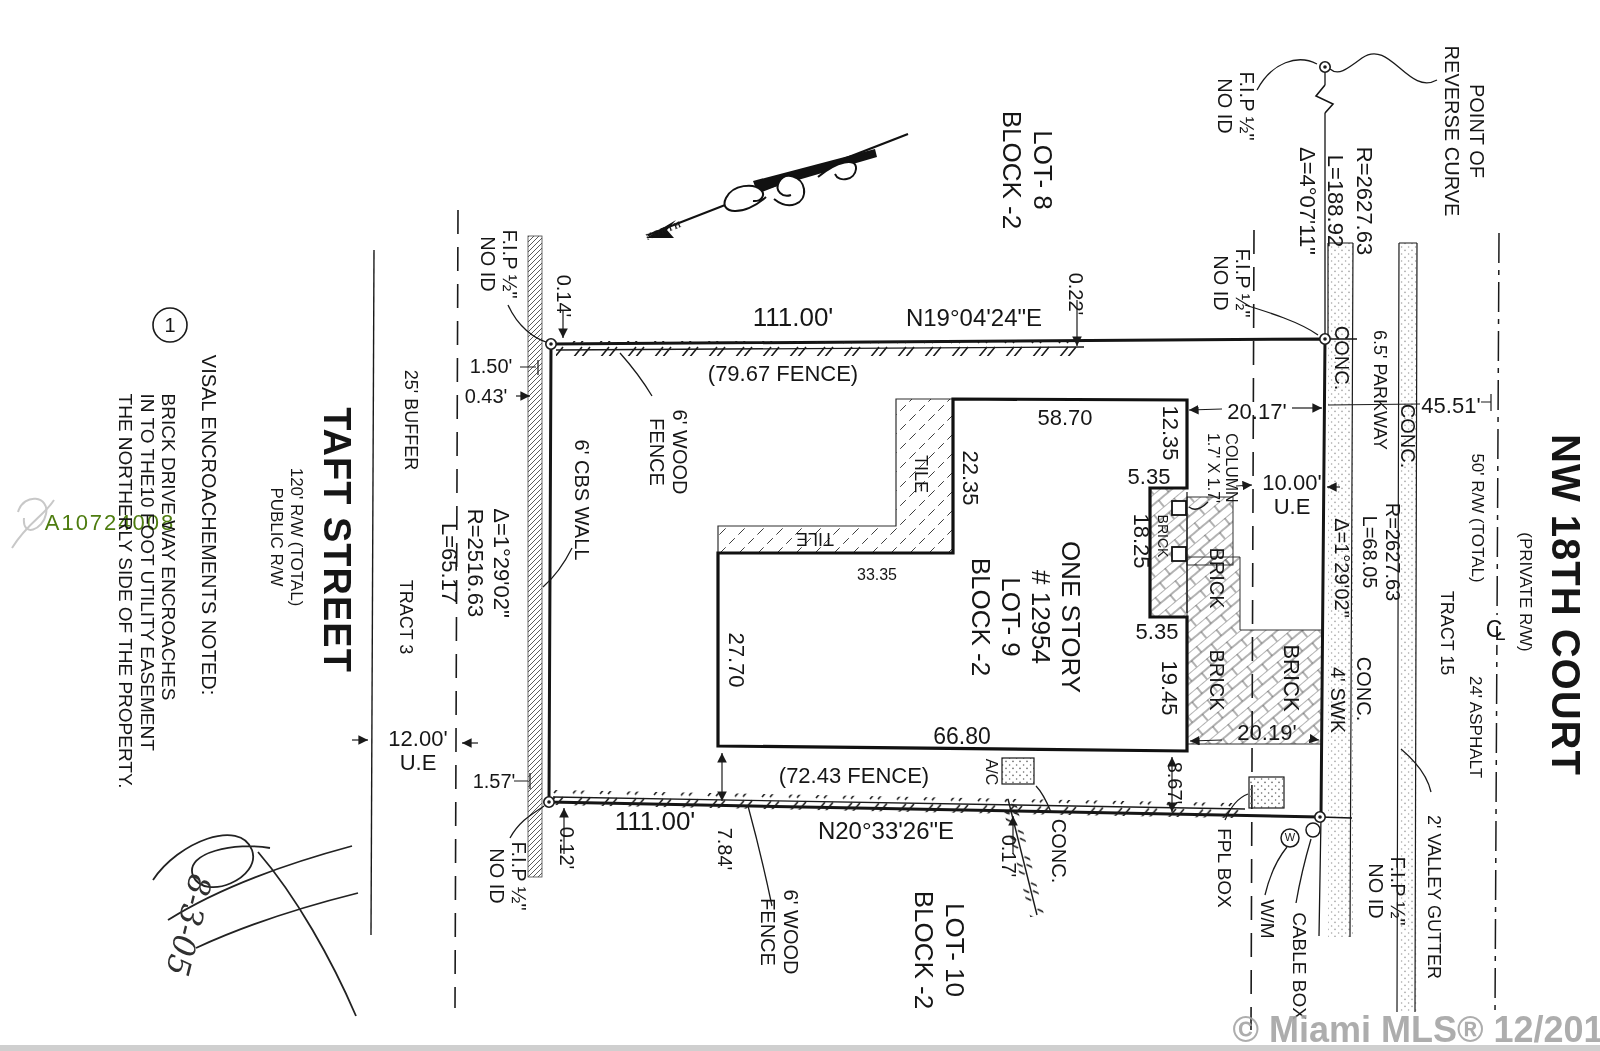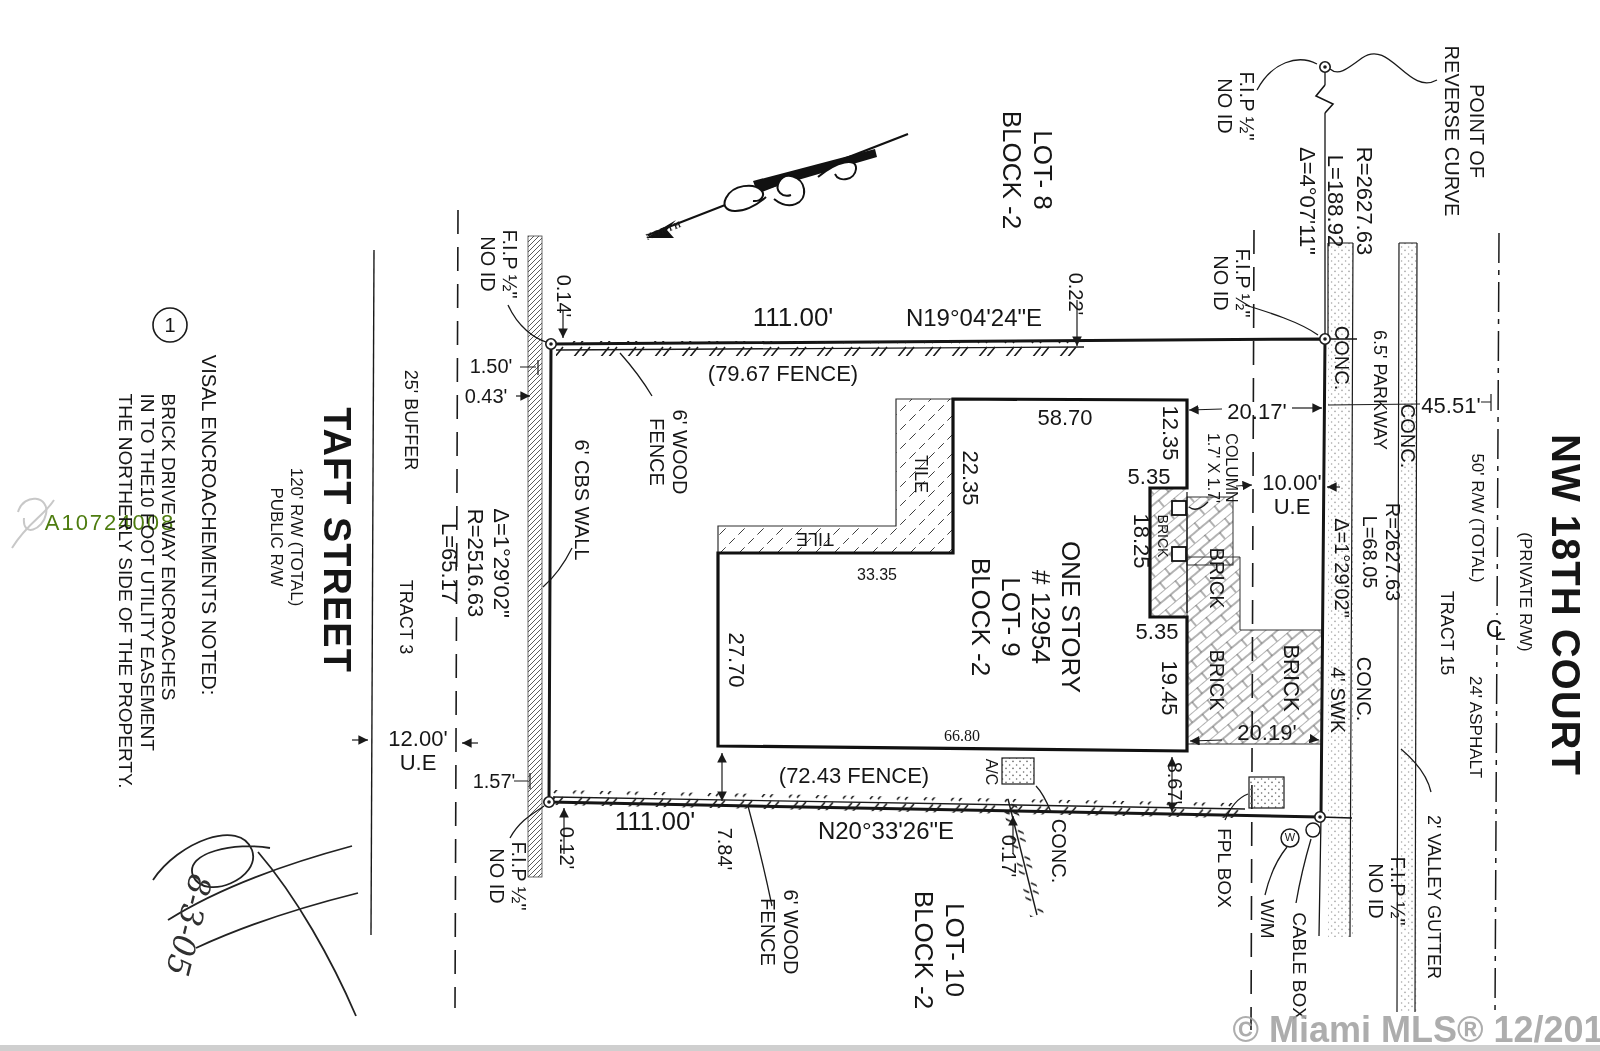--- a/index.html
+++ b/index.html
@@ -251,21 +251,21 @@
       <div class="lbl" style="left: 1434px; top: 897px; font-size: 18px; line-height: 1.05; transform: translate(-50%, -50%) rotate(90deg);">2' VALLEY GUTTER</div>
       <div class="lbl" style="left: 1065px; top: 418px; font-size: 22px; line-height: 1.05; transform: translate(-50%, -50%) rotate(0deg);">58.70</div>
       <div class="lbl" style="left: 1170px; top: 433px; font-size: 22px; line-height: 1.05; transform: translate(-50%, -50%) rotate(90deg);">12.35</div>
       <div class="lbl" style="left: 1149px; top: 477px; font-size: 22px; line-height: 1.05; transform: translate(-50%, -50%) rotate(0deg);">5.35</div>
       <div class="lbl" style="left: 1141px; top: 541px; font-size: 22px; line-height: 1.05; transform: translate(-50%, -50%) rotate(90deg);">18.25</div>
       <div class="lbl" style="left: 1157px; top: 632px; font-size: 22px; line-height: 1.05; transform: translate(-50%, -50%) rotate(0deg);">5.35</div>
       <div class="lbl" style="left: 1169px; top: 688px; font-size: 22px; line-height: 1.05; transform: translate(-50%, -50%) rotate(90deg);">19.45</div>
       <div class="lbl" style="left: 970px; top: 478px; font-size: 22px; line-height: 1.05; transform: translate(-50%, -50%) rotate(90deg);">22.35</div>
       <div class="lbl" style="left: 834px; top: 575px; font-size: 16px; line-height: 1.05; transform: translate(-50%, -50%) rotate(0deg); margin-left: 43px;">33.35</div>
       <div class="lbl" style="left: 736px; top: 660px; font-size: 22px; line-height: 1.05; transform: translate(-50%, -50%) rotate(90deg);">27.70</div>
-      <div class="lbl" style="left: 962px; top: 736px; font-size: 16px; line-height: 1.05; transform: translate(-50%, -50%) rotate(0deg); font-family: Liberation Serif, serif;">66.80</div>
+      <div class="lbl" style="left: 962px; top: 736px; font-size: 23px; line-height: 1.05; transform: translate(-50%, -50%) rotate(0deg);">66.80</div>
       <div class="lbl" style="left: 1025px; top: 617px; font-size: 26px; line-height: 1.15; transform: translate(-50%, -50%) rotate(90deg);">ONE STORY
 # 12954
 LOT- 9
 BLOCK -2</div>
       <div class="lbl" style="left: 921px; top: 474px; font-size: 18px; line-height: 1.05; transform: translate(-50%, -50%) rotate(90deg);">TILE</div>
       <div class="lbl" style="left: 815px; top: 539px; font-size: 18px; line-height: 1.05; transform: translate(-50%, -50%) rotate(180deg);">TILE</div>
       <div class="lbl" style="left: 1222px; top: 468px; font-size: 16px; line-height: 1.1; transform: translate(-50%, -50%) rotate(90deg);">COLUMN
 1.7' X 1.7'</div>
       <div class="lbl" style="left: 1163px; top: 536px; font-size: 14px; line-height: 1.05; transform: translate(-50%, -50%) rotate(90deg);">BRICK</div>
       <div class="lbl" style="left: 1216px; top: 578px; font-size: 20px; line-height: 1.05; transform: translate(-50%, -50%) rotate(90deg);">BRICK</div>

